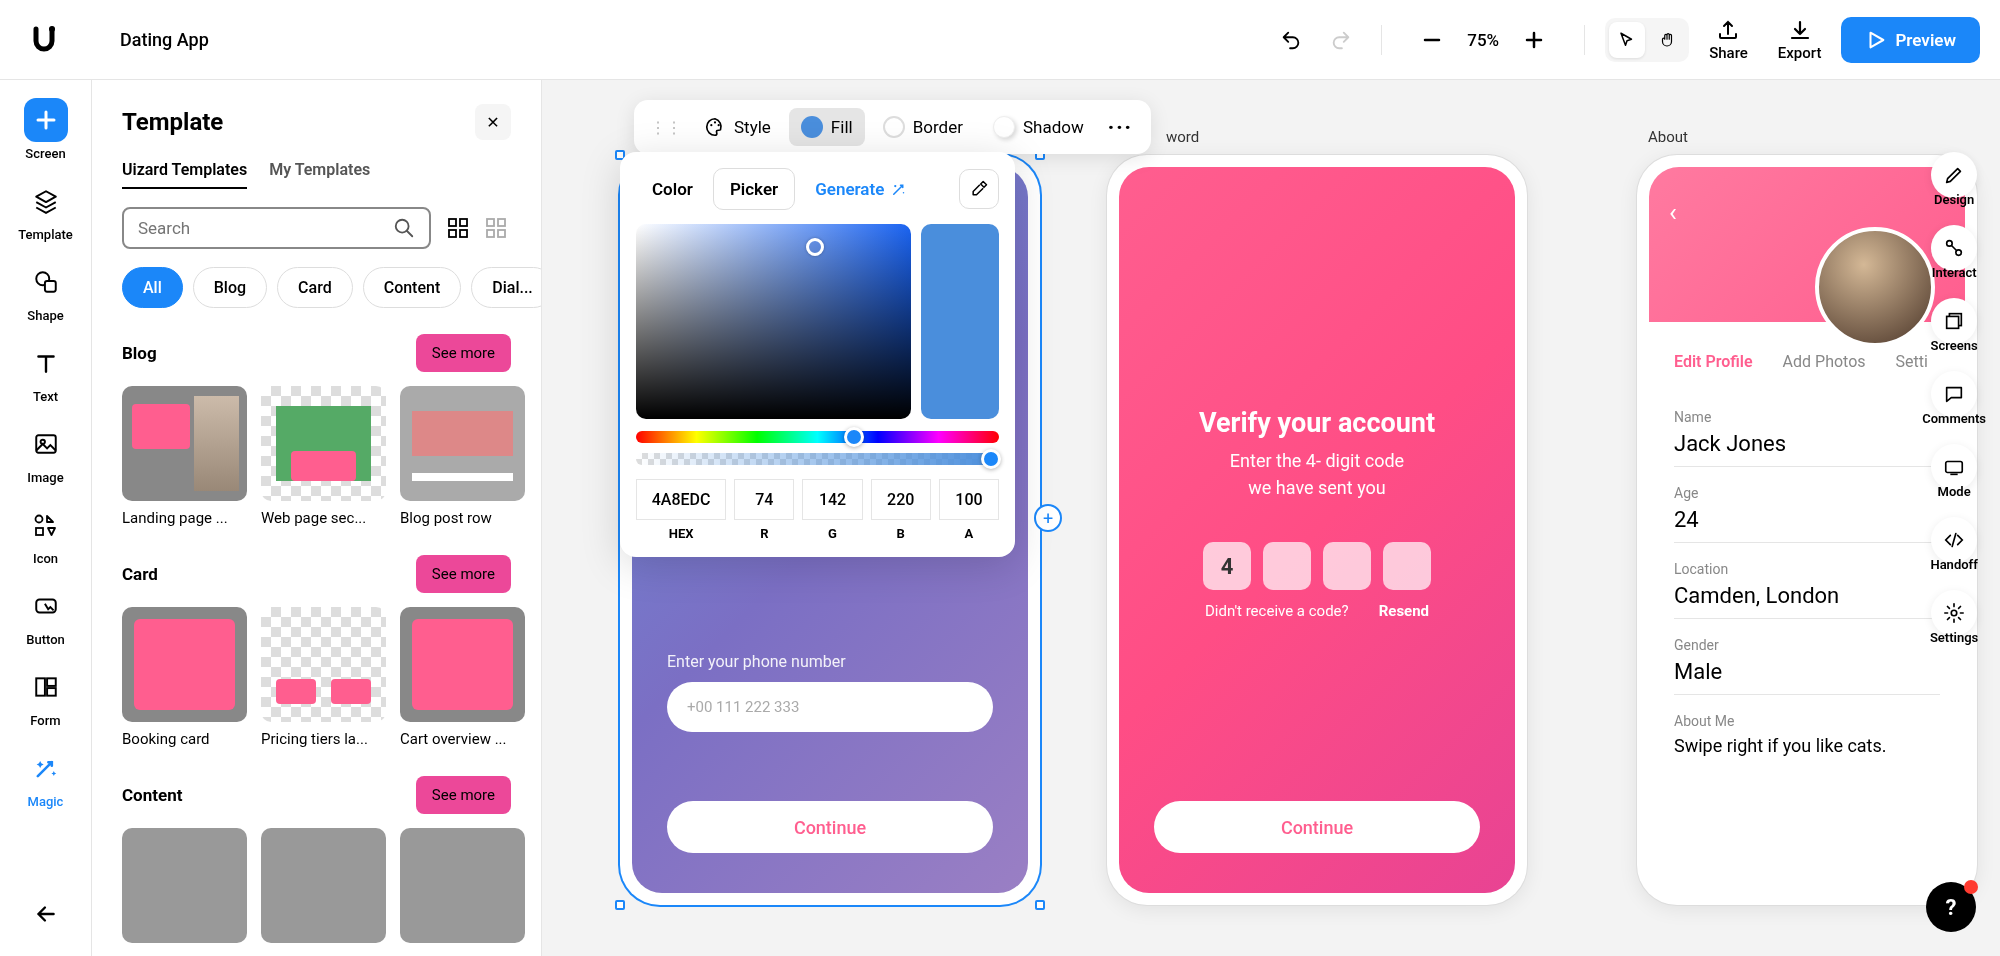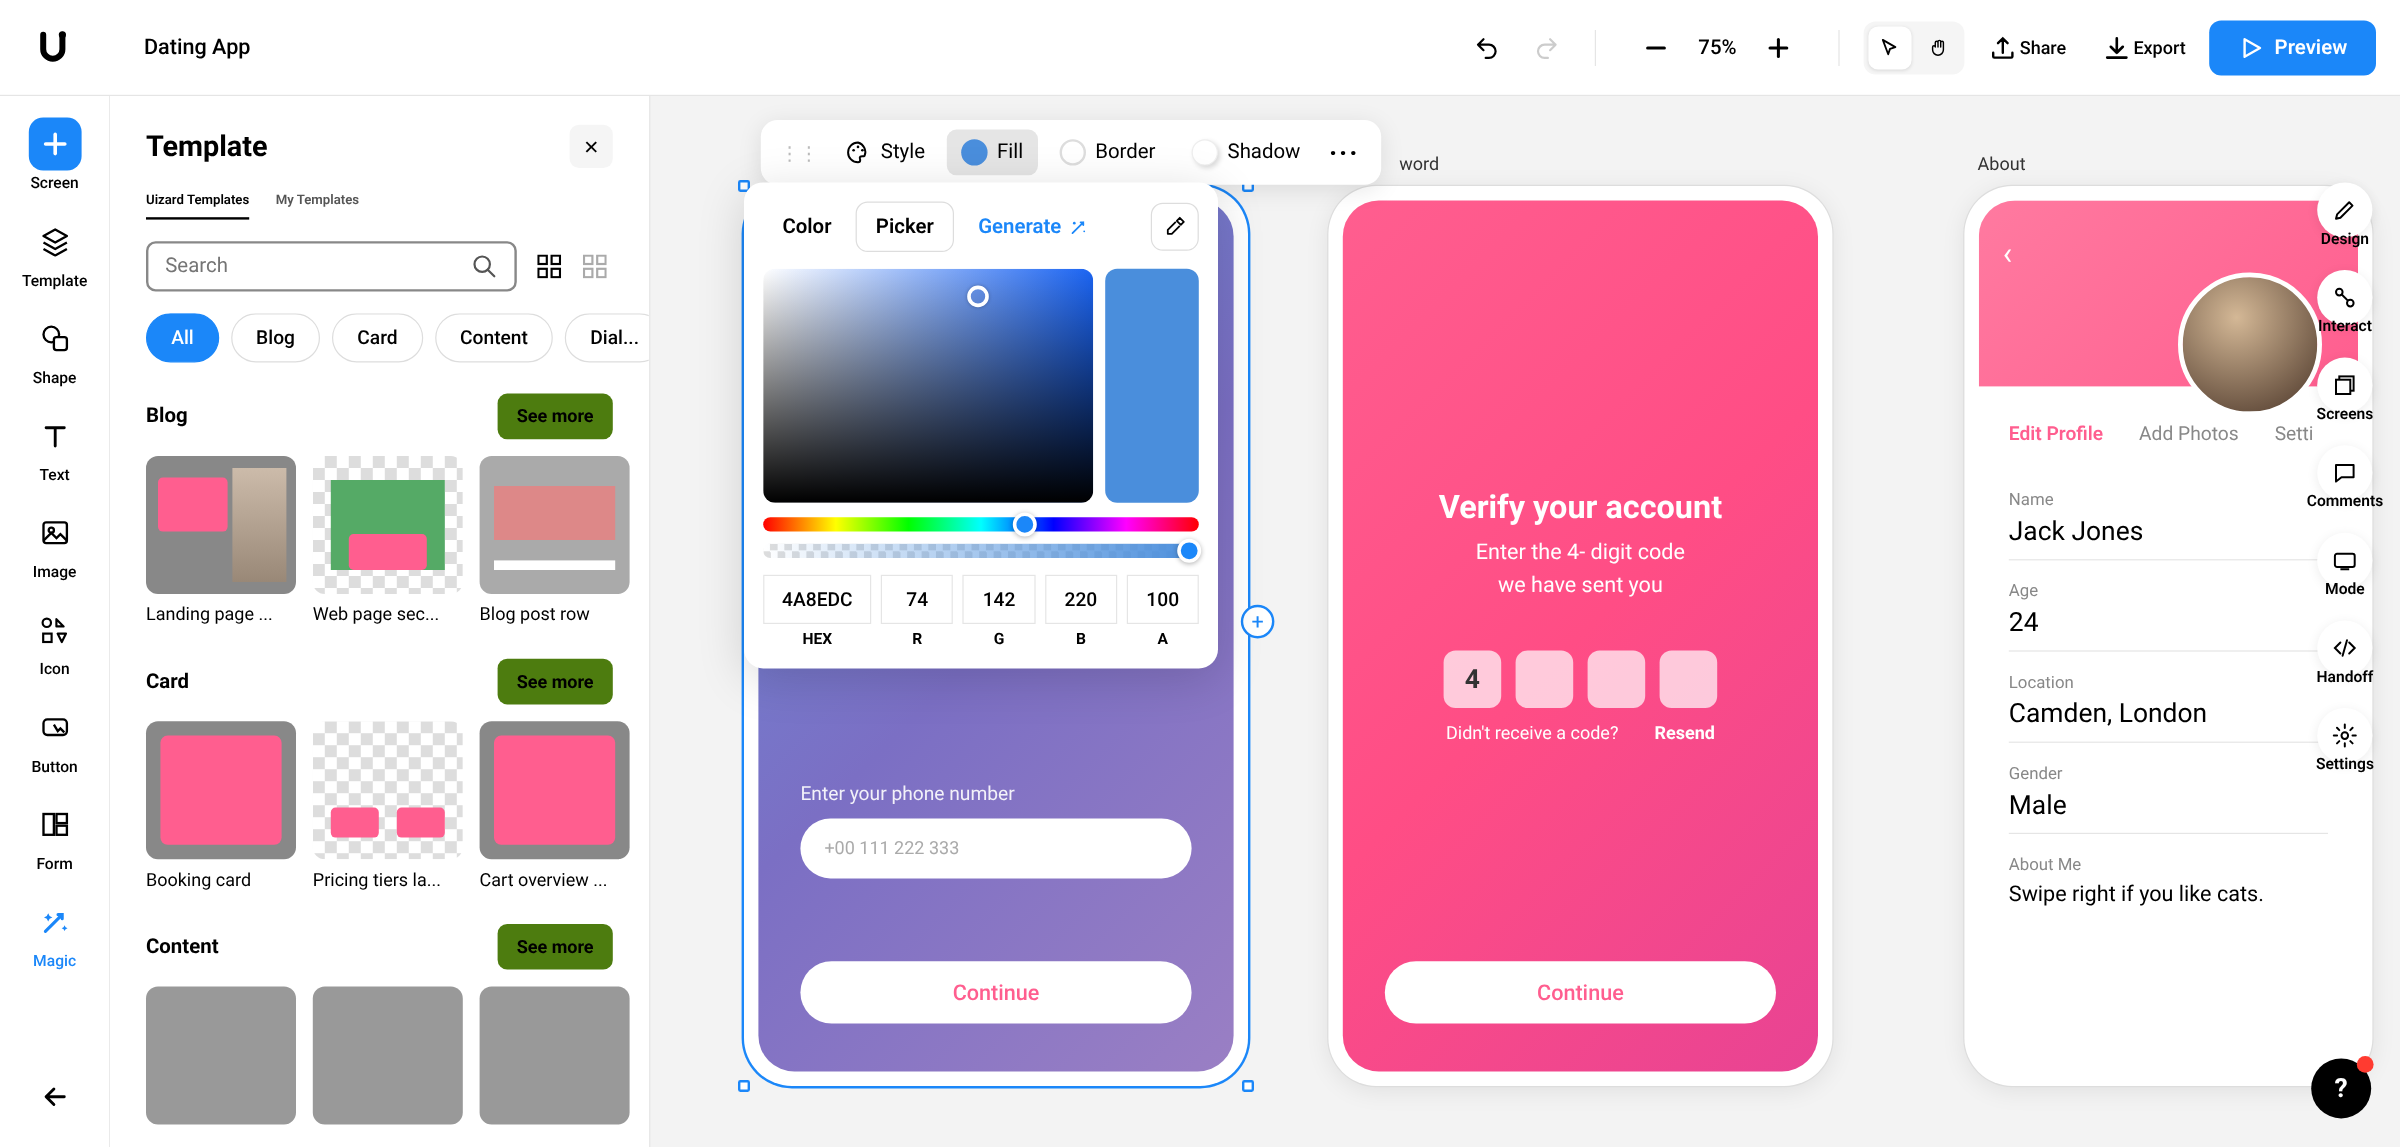--- a/index.html
+++ b/index.html
@@ -10,53 +10,53 @@
 .logo { width:30px; height:30px; font-weight:900; font-size:26px; margin-left:10px; margin-right:60px; }
 .proj-name { font-size:18px; font-weight:500; }
 .topbar-right { margin-left:auto; display:flex; align-items:center; gap:10px; }
 .icon-btn { width:40px; height:40px; display:flex; align-items:center; justify-content:center; cursor:pointer; border-radius:8px; }
 .zoom { display:flex; align-items:center; gap:15px; padding:0 10px; }
 .zoom-val { font-size:17px; font-weight:500; }
 .vdiv { width:1px; height:30px; background:#e5e5e5; margin:0 10px; }
 .cursor-group { display:flex; background:#f5f5f5; border-radius:10px; padding:4px; gap:4px; }
 .cursor-group .icon-btn { width:36px; height:36px; border-radius:8px; }
 .cursor-group .icon-btn.active { background:#fff; box-shadow:0 1px 3px rgba(0,0,0,0.1); }
-.top-action { display:flex; flex-direction:row; align-items:center; gap:2px; cursor:pointer; padding:0 10px; }
+.top-action { display:flex; flex-direction:column; align-items:center; gap:2px; cursor:pointer; padding:0 10px; }
 .top-action .lbl { font-size:15px; font-weight:500; }
 .preview-btn { background:#1b87f9; color:#fff; border:none; border-radius:10px; padding:12px 24px; font-size:17px; font-weight:600; display:flex; align-items:center; gap:8px; cursor:pointer; }
 
 
 .rail { position:absolute; top:80px; left:0; width:92px; background:#fff; border-right:1px solid #e5e5e5; bottom:0; display:flex; flex-direction:column; align-items:center; padding-top:18px; gap:18px; z-index:50;text-align:right; }
 .rail-item { display:flex; flex-direction:column; align-items:center; gap:4px; cursor:pointer; width:100%; }
 .rail-item .ico { width:44px; height:44px; display:flex; align-items:center; justify-content:center; border-radius:12px; }
 .rail-item.primary .ico { background:#1b87f9; color:#fff; }
 .rail-item.magic { color:#1b87f9; }
 .rail-item .lbl { font-size:13px; font-weight:500; }
 .rail-bottom { margin-top:auto; margin-bottom:20px; }
 
 
 .panel { position:absolute; top:80px; left:92px; width:450px; bottom:0; background:#fff; border-right:1px solid #e5e5e5; overflow-y:auto; z-index:40; }
 .panel-head { display:flex; align-items:center; justify-content:space-between; padding:24px 30px 10px; }
 .panel-head h1 { font-size:24px; font-weight:700; }
 .close-btn { width:36px; height:36px; border-radius:8px; background:#f5f5f5; display:flex; align-items:center; justify-content:center; cursor:pointer; font-size:16px; }
 .tabs { display:flex; gap:22px; padding:10px 30px 0; }
-.tab { font-size:11px; font-weight:600; padding-bottom:8px; cursor:pointer; color:#555; }
+.tab { font-size:16px; font-weight:600; padding-bottom:8px; cursor:pointer; color:#555; }
 .tab.active { color:#000; border-bottom:2px solid #000; }
 .search-row { display:flex; align-items:center; gap:12px; padding:18px 30px; }
 .search-box { flex:1; display:flex; align-items:center; border:2px solid #888; border-radius:8px; padding:8px 14px; }
 .search-box input { border:none; outline:none; flex:1; font-size:17px; }
 .view-toggle { display:flex; gap:8px; }
 .view-toggle .vt { width:30px; height:30px; display:flex; align-items:center; justify-content:center; cursor:pointer; }
 .chips { display:flex; gap:10px; padding:0 30px 18px; overflow:hidden; }
 .chip { border:1px solid #ddd; border-radius:999px; padding:10px 20px; font-size:16px; font-weight:500; cursor:pointer; white-space:nowrap; }
 .chip.active { background:#1b87f9; color:#fff; border-color:#1b87f9; }
 .section { padding:8px 30px 20px; }
 .sec-head { display:flex; justify-content:space-between; align-items:center; margin-bottom:14px; }
 .sec-head h3 { font-size:17px; font-weight:700; }
-.see-more { background:#4d7c0f; border:none; border-radius:8px; padding:10px 16px; font-size:15px; font-weight:700; cursor:pointer; }
+.see-more { background:#ec4899; border:none; border-radius:8px; padding:10px 16px; font-size:15px; font-weight:400; cursor:pointer; }
 .cards { display:flex; gap:14px; }
 .tcard { width:125px; }
 .thumb { width:125px; height:115px; background:#999; border-radius:10px; margin-bottom:8px; overflow:hidden; position:relative; }
 .thumb.checker { background:repeating-conic-gradient(#ddd 0 25%,#fff 0 50%) 0 0/20px 20px; }
 .tcard-lbl { font-size:15px; white-space:nowrap; overflow:hidden; text-overflow:ellipsis; }
 
 
 .canvas { position:absolute; top:80px; left:542px; right:0; bottom:0; background:#f3f3f3; }
 .artboard-label { position:absolute; font-size:15px; color:#333; }
 .phone { position:absolute; width:420px; height:750px; background:#fff; border-radius:40px; box-shadow:0 0 0 1px #ddd, 0 4px 20px rgba(0,0,0,0.08); overflow:hidden; }

